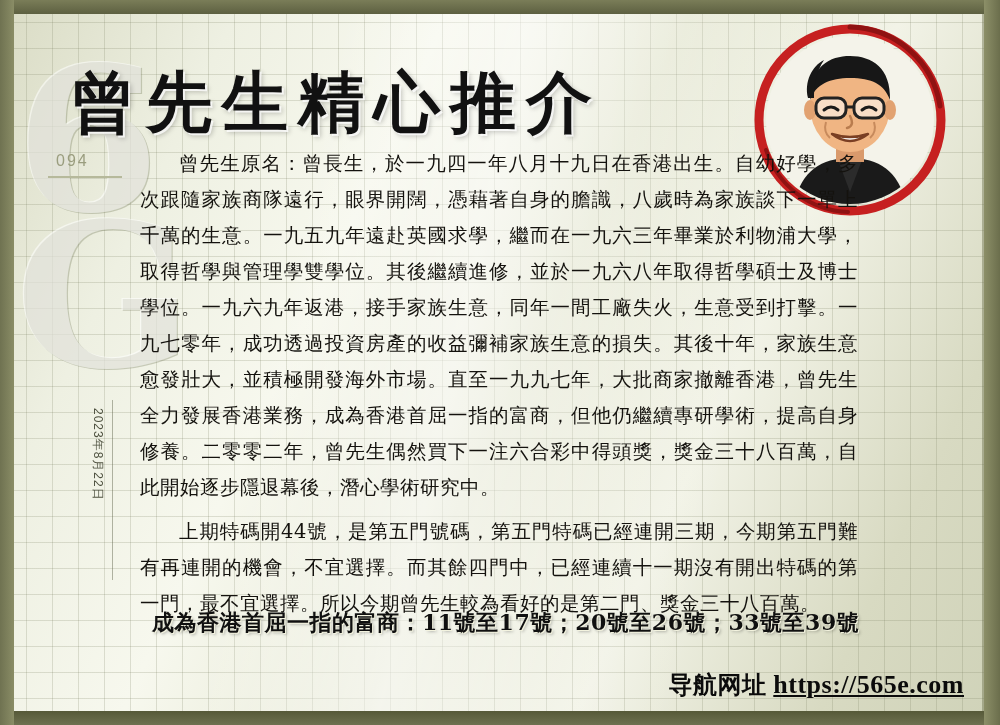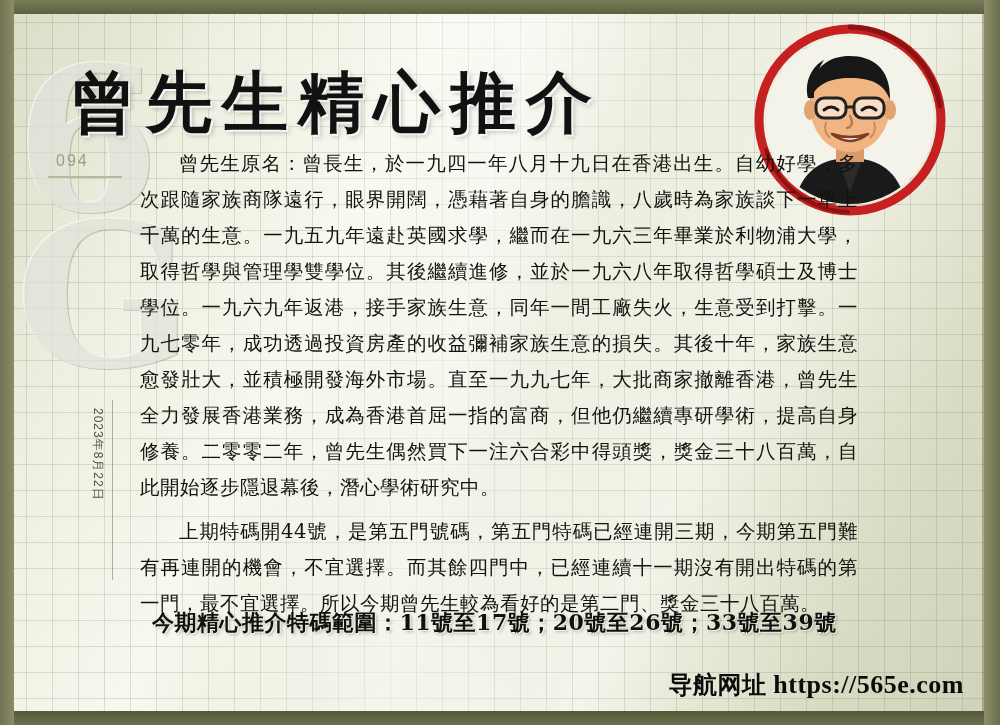--- a/index.html
+++ b/index.html
@@ -187,20 +187,21 @@
     letter-spacing: 0.5px;
     white-space: nowrap;
   }
   #footer .label {
     font-family: Liberation Serif, serif;
     font-size: 24px;
   }
   #footer .url {
     font-family: "Liberation Serif", serif;
     font-size: 26px;
+    text-decoration: underline;
   }
 </style>
 </head>
 <body>
 
 <div id="page">
 
   <div id="sheen"></div>
 
   <div id="frame-top"></div>
@@ -263,20 +264,20 @@
         <path d="M 122 100 q 3 10 -4 16" stroke="#c78a5c" stroke-width="2" fill="none"></path>
       </g>
     </svg>
   </div>
 
   <div id="article">
     <p>曾先生原名：曾長生，於一九四一年八月十九日在香港出生。自幼好學，多次跟隨家族商隊遠行，眼界開闊，憑藉著自身的膽識，八歲時為家族談下一單上千萬的生意。一九五九年遠赴英國求學，繼而在一九六三年畢業於利物浦大學，取得哲學與管理學雙學位。其後繼續進修，並於一九六八年取得哲學碩士及博士學位。一九六九年返港，接手家族生意，同年一間工廠失火，生意受到打擊。一九七零年，成功透過投資房產的收益彌補家族生意的損失。其後十年，家族生意愈發壯大，並積極開發海外市場。直至一九九七年，大批商家撤離香港，曾先生全力發展香港業務，成為香港首屈一指的富商，但他仍繼續專研學術，提高自身修養。二零零二年，曾先生偶然買下一注六合彩中得頭獎，獎金三十八百萬，自此開始逐步隱退幕後，潛心學術研究中。</p>
     <p>上期特碼開44號，是第五門號碼，第五門特碼已經連開三期，今期第五門難有再連開的機會，不宜選擇。而其餘四門中，已經連續十一期沒有開出特碼的第一門，最不宜選擇。所以今期曾先生較為看好的是第二門、獎金三十八百萬。</p>
   </div>
 
-  <div id="highlight">今期精心推介特碼範圍：11號至17號；20號至26號；33號至39號</div>
+  <div id="highlight">成為香港首屈一指的富商：11號至17號；20號至26號；33號至39號</div>
 
   <div id="footer">
     <span class="label">导航网址</span>
     <span class="url">https://565e.com</span>
   </div>
 
 </div>
 
 </body></html>

